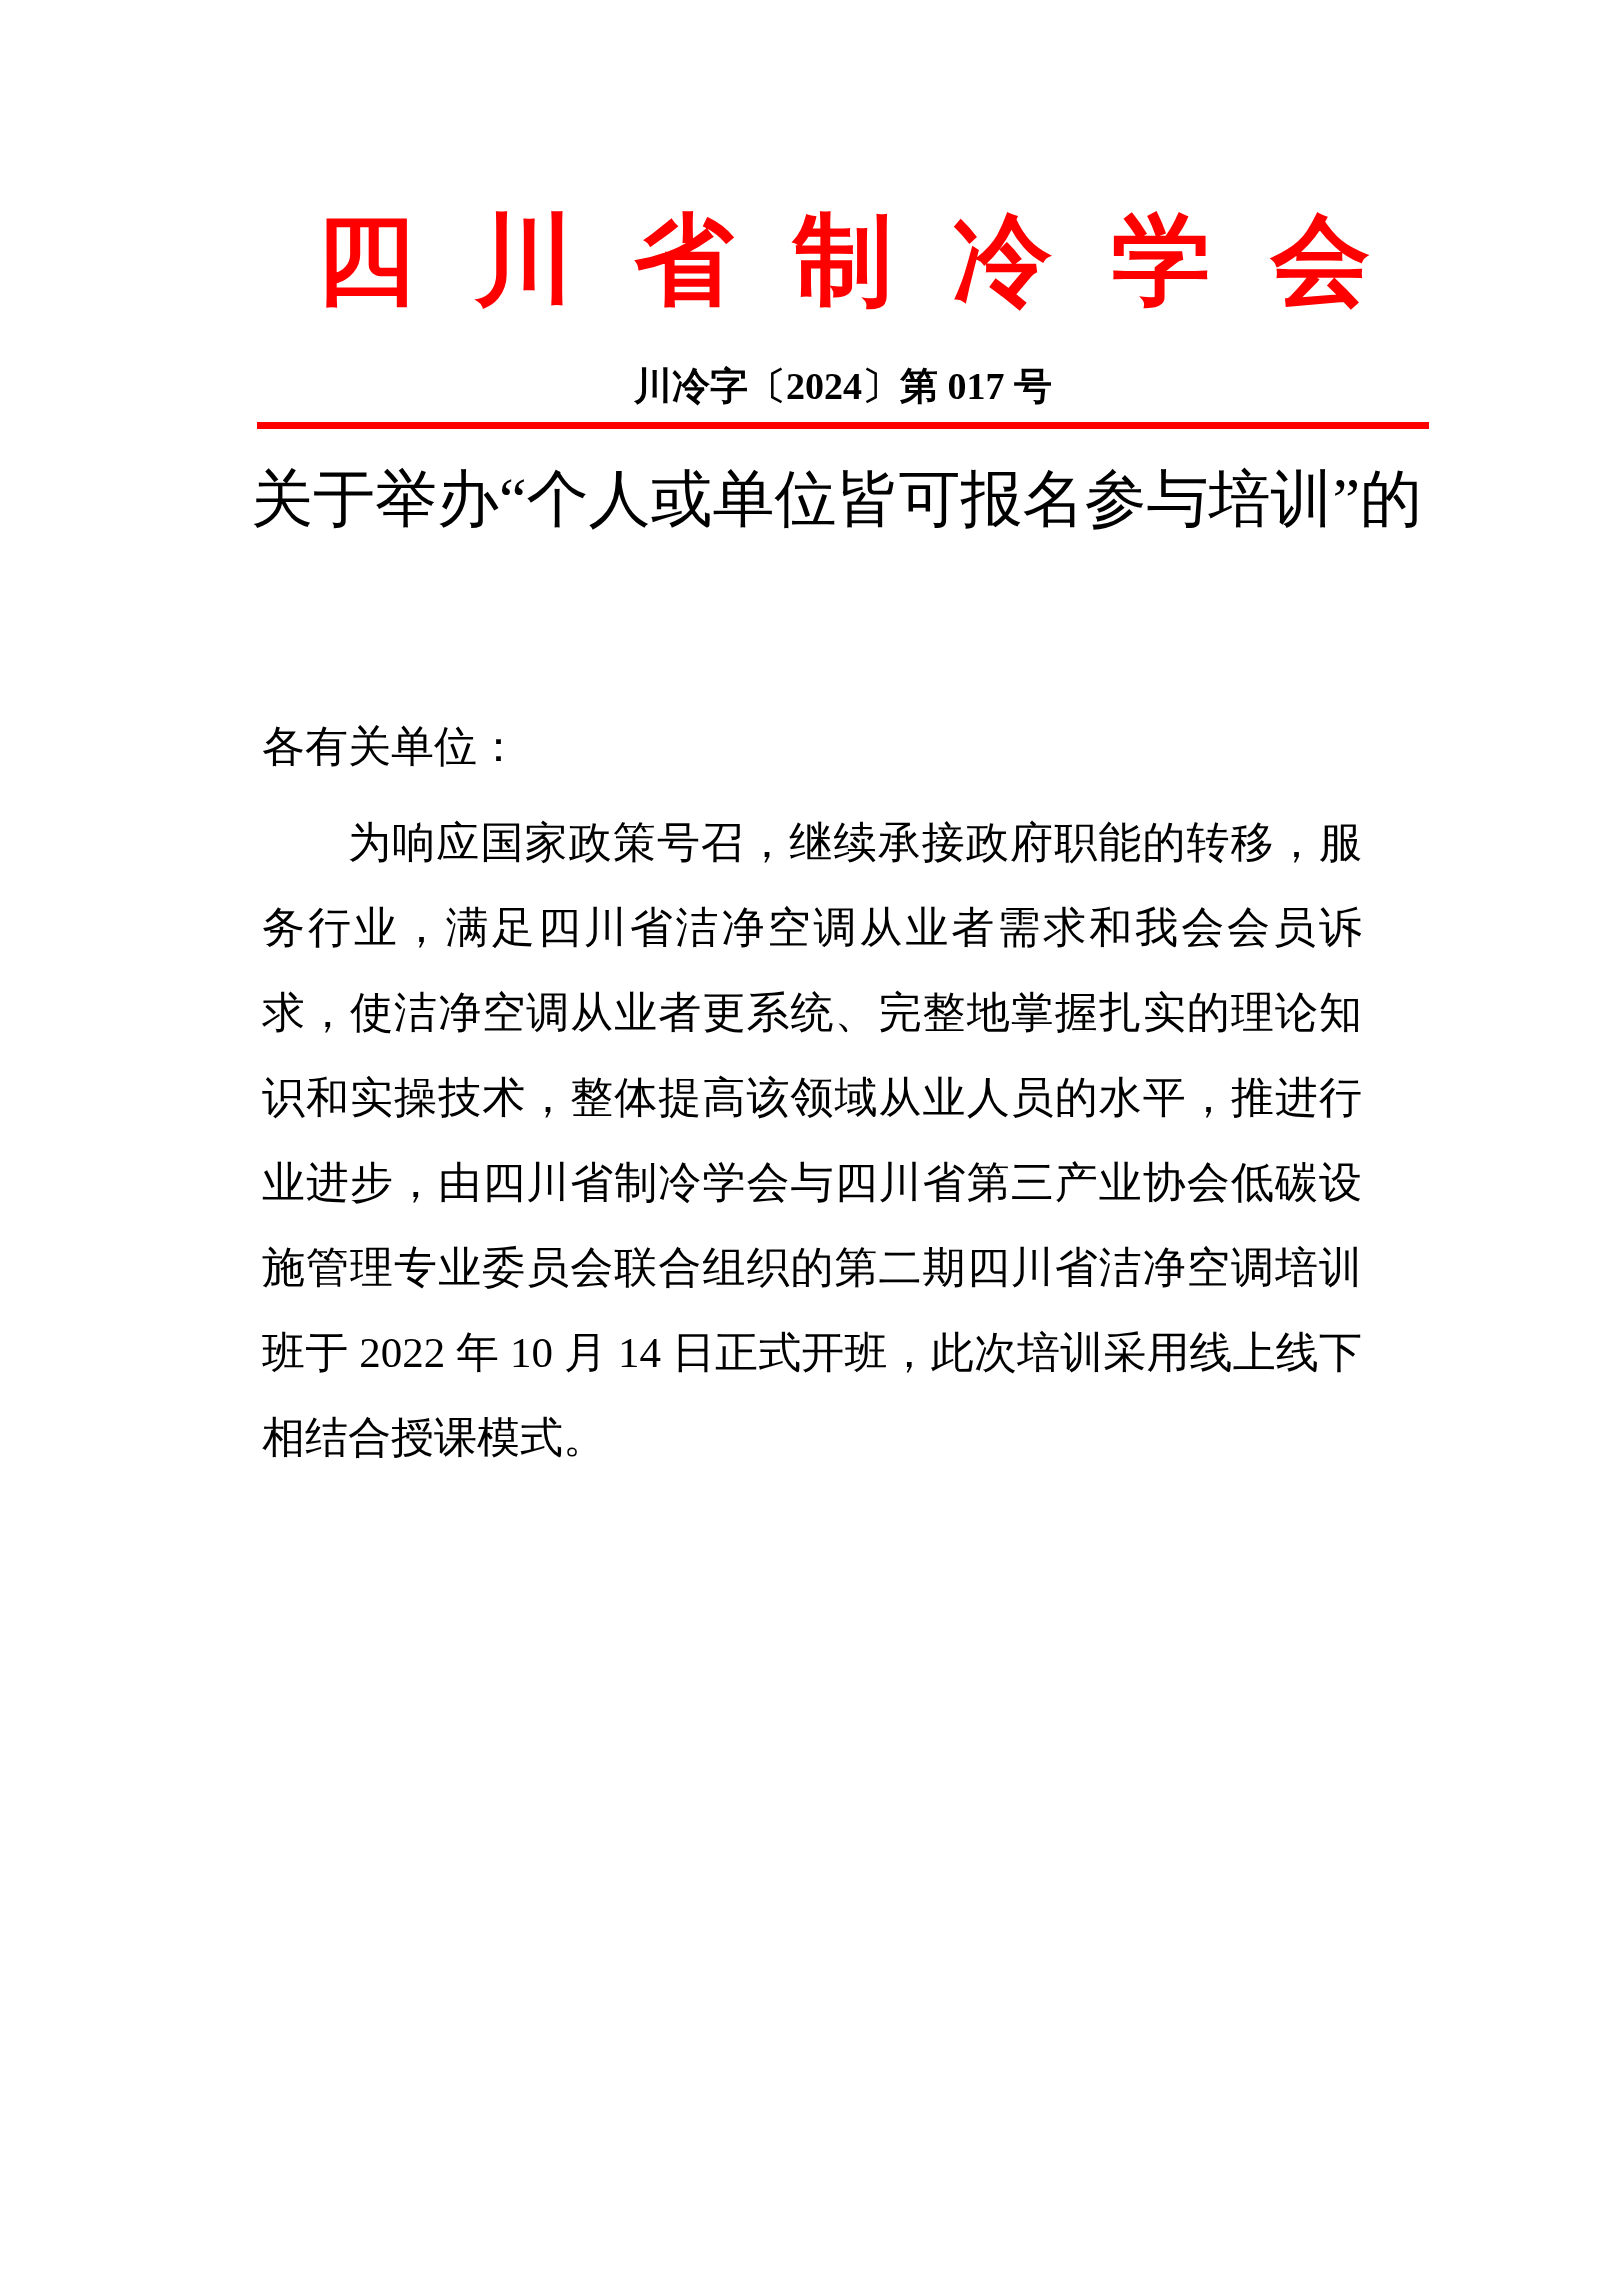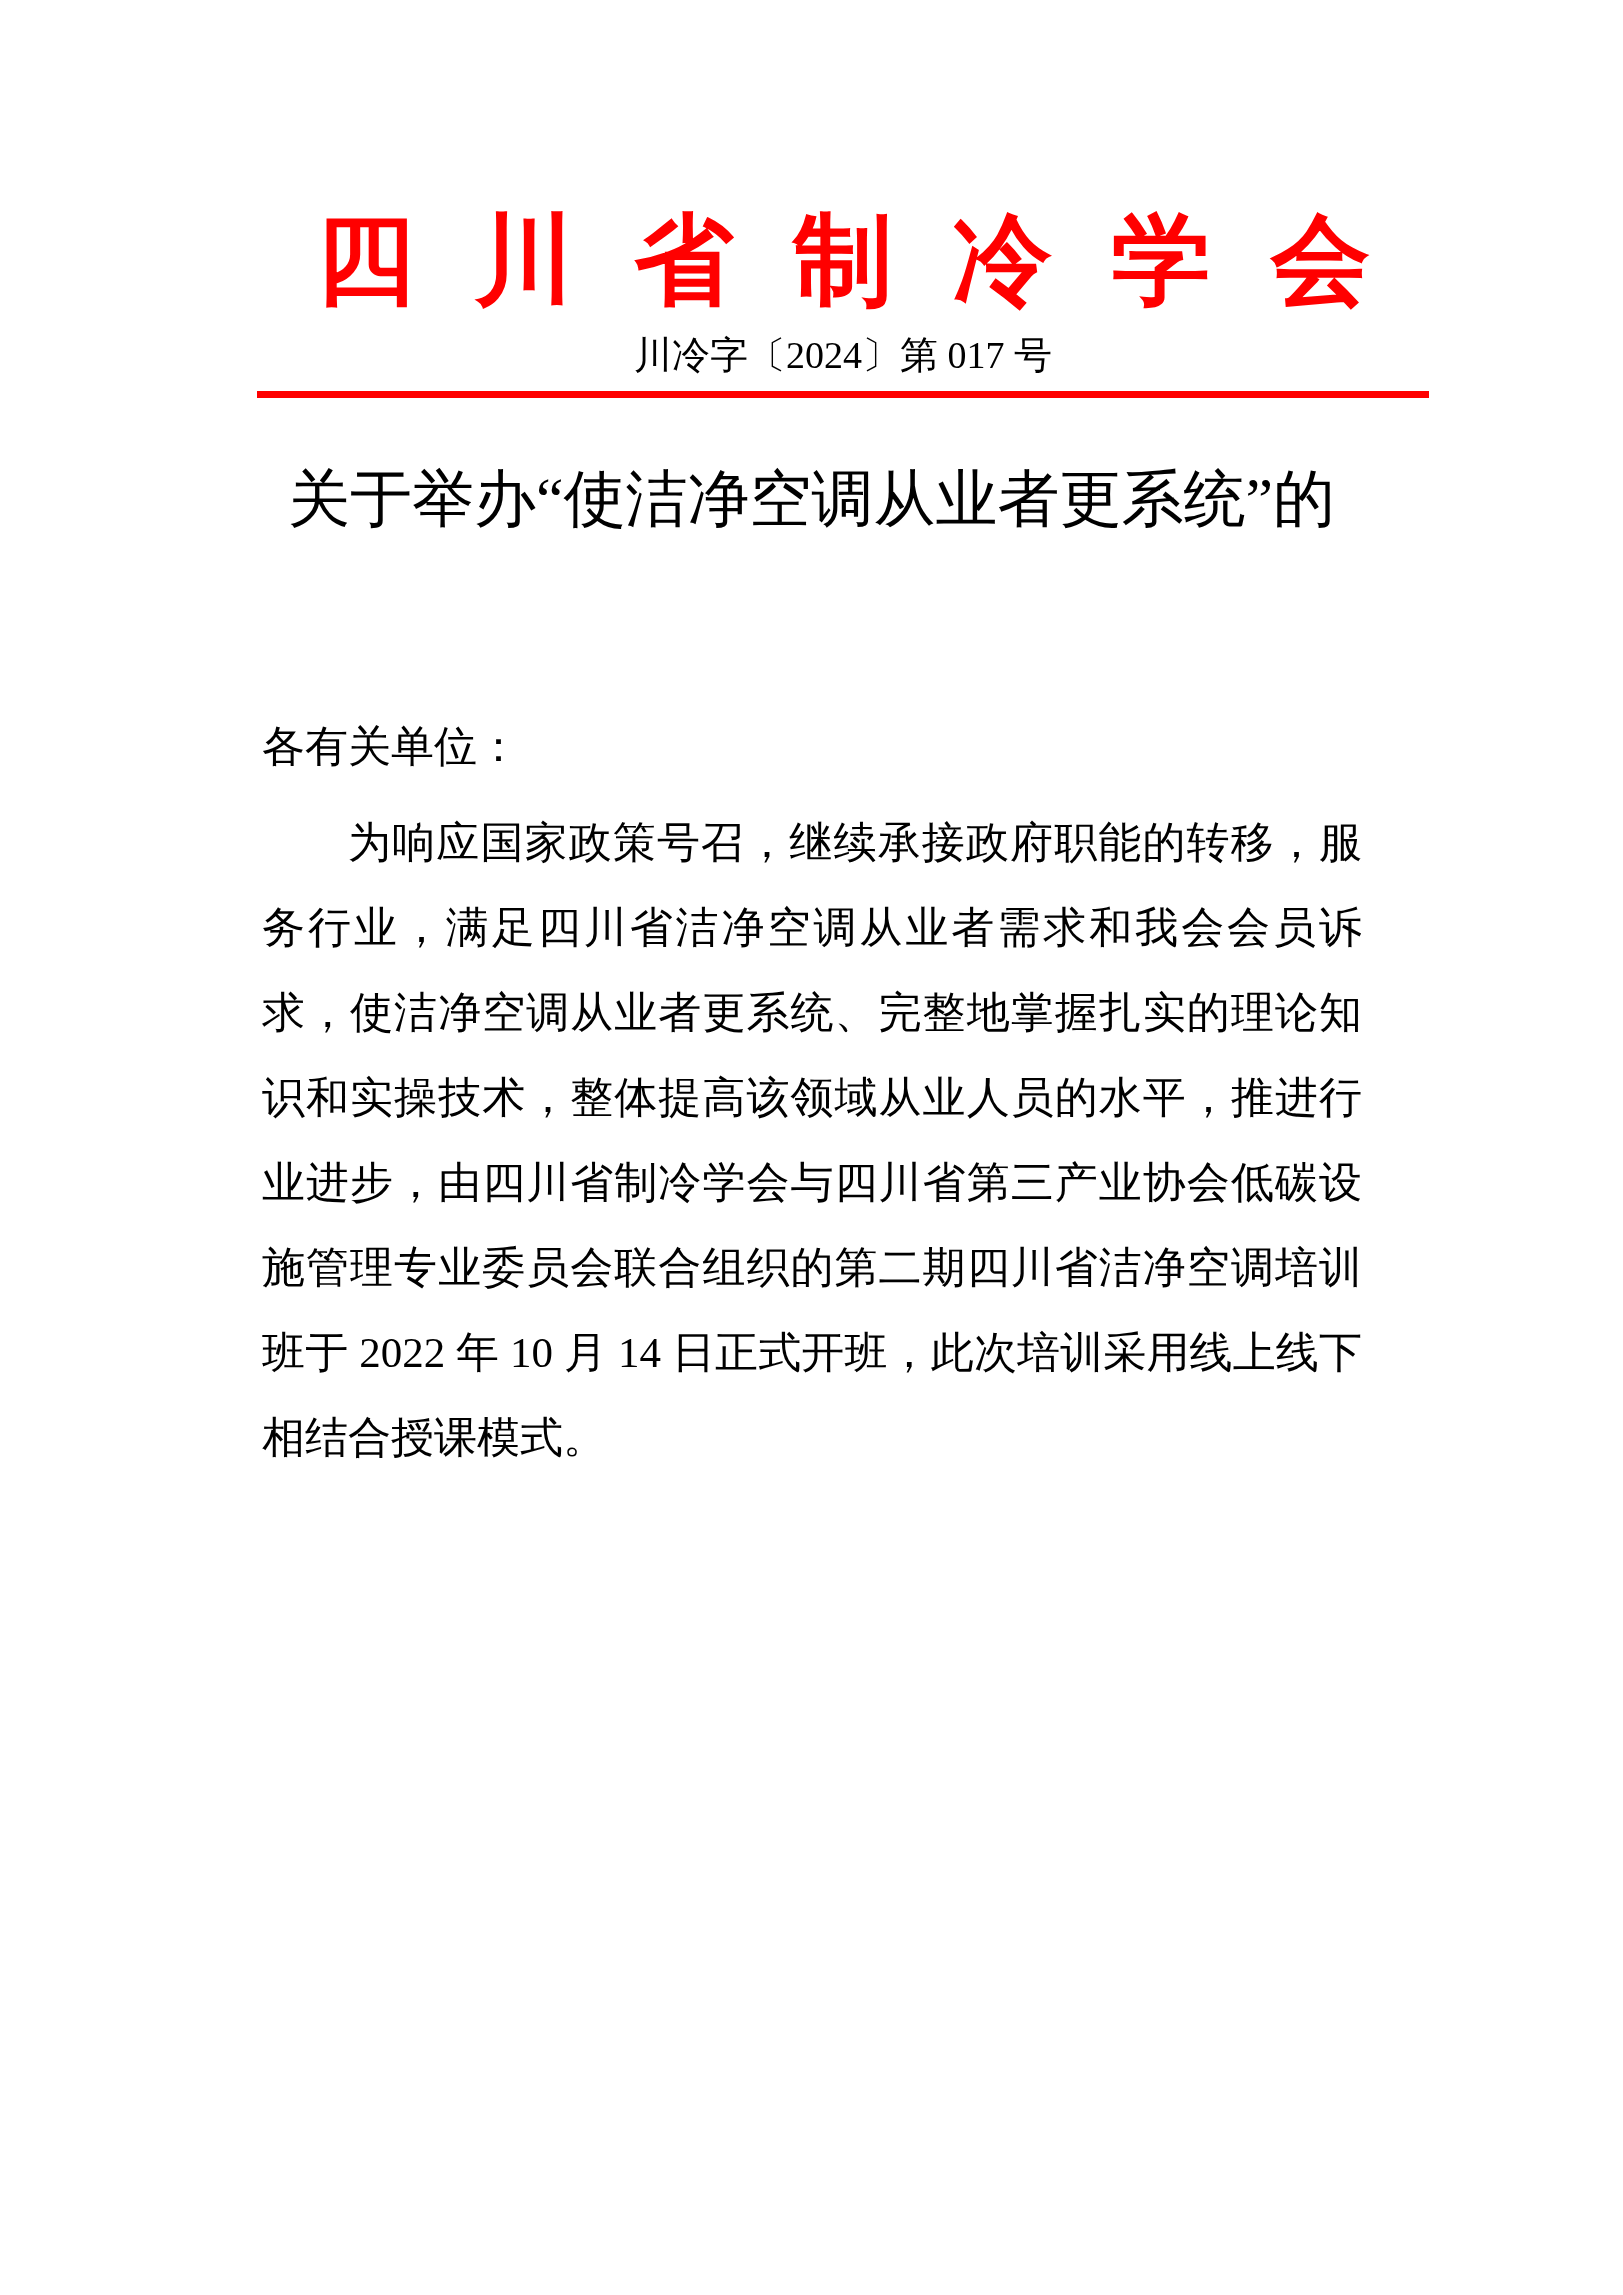--- a/index.html
+++ b/index.html
@@ -29,25 +29,25 @@
     font-size: 99px;
     line-height: 105px;
     font-weight: bold;
     color: #FF0000;
     text-align: center;
     text-align-last: justify;
     text-justify: inter-character;
     white-space: nowrap;
   }
   .doc-number {
-    margin-top: 21px;
+    margin-top: 52px;
     text-align: center;
     font-size: 38px;
     line-height: 43px;
-    font-weight: normal;
+    font-weight: bold;
     color: #000000;
   }
   .red-line {
     margin: 14.4px auto 0 auto;
     width: 1172px;
     height: 6.5px;
     background: #FF0000;
   }
   
   .title-block {
@@ -90,21 +90,21 @@
 
 <div class="page">
 
   <div class="head-block">
     <div class="org-name">四川省制冷学会</div>
     <div class="doc-number">川冷字〔2024〕第 017 号</div>
     <div class="red-line"></div>
   </div>
 
   <div class="title-block">
-    <div class="title-line">关于举办“使洁净空调从业者更系统”的</div>
+    <div class="title-line">关于举办“个人或单位皆可报名参与培训”的</div>
   </div>
 
   <div class="body-block">
     <p class="salutation">各有关单位：</p>
     <p>为响应国家政策号召，继续承接政府职能的转移，服务行业，满足四川省洁净空调从业者需求和我会会员诉求，使洁净空调从业者更系统、完整地掌握扎实的理论知识和实操技术，整体提高该领域从业人员的水平，推进行业进步，由四川省制冷学会与四川省第三产业协会低碳设施管理专业委员会联合组织的第二期四川省洁净空调培训班于 2022 年 10 月 14 日正式开班，此次培训采用线上线下相结合授课模式。</p>
   </div>
 
 </div>
 
 

